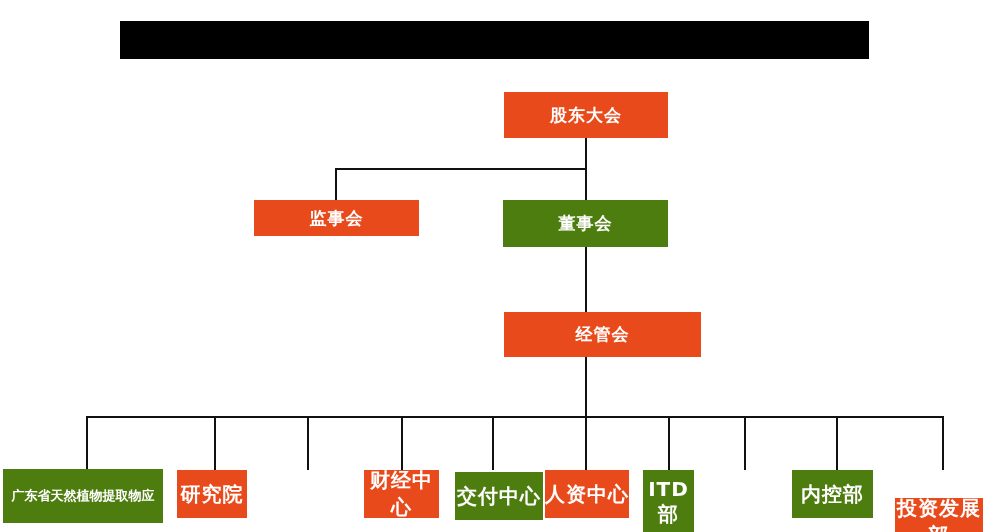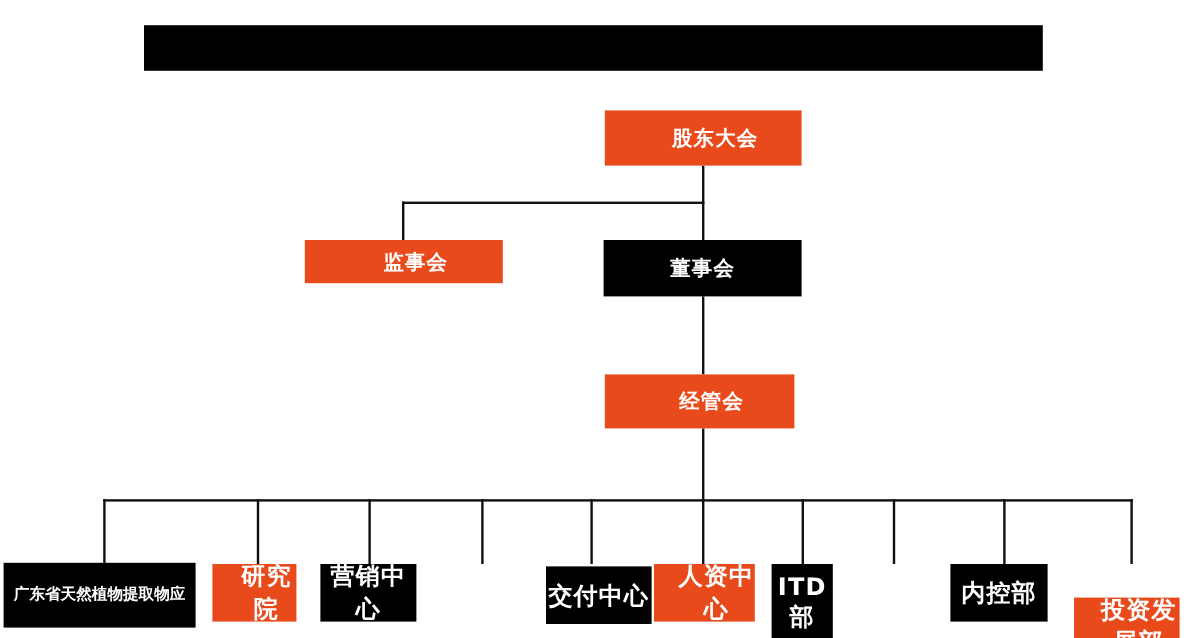--- a/index.html
+++ b/index.html
@@ -22,22 +22,22 @@
     display: flex;
     flex-direction: column;
     align-items: center;
     justify-content: center;
     color: #ffffff;
     font-weight: bold;
     text-align: center;
     box-sizing: border-box;
     letter-spacing: 1px;
   }
-  .primary   { background: #E84A1B; padding-left: 20px; }
-  .secondary { background: #000000; }
+  .primary   { background: #E84A1B; }
+  .secondary { background: #4d7c0f; }
   .fs-main   { font-size: 17px; }
   .fs-sub    { font-size: 20px; }
   .fs-small  { font-size: 13px; line-height: 1.45; letter-spacing: 0; }
   .line {
     position: absolute;
     background: #111111;
   }
 </style>
 </head>
 <body>
@@ -60,26 +60,26 @@
   <div class="line" style="left:668px; top:416px; width:2px; height:54px;"></div>
   <div class="line" style="left:744px; top:416px; width:2px; height:54px;"></div>
   <div class="line" style="left:836px; top:416px; width:2px; height:54px;"></div>
   <div class="line" style="left:942px; top:416px; width:2px; height:54px;"></div>
 
   <div class="org-box primary fs-main" style="left:504px; top:92px; width:164px; height:46px;">股东大会</div>
 
   <div class="org-box primary fs-main" style="left:254px; top:200px; width:165px; height:36px;">监事会</div>
   <div class="org-box secondary fs-main" style="left:503px; top:200px; width:165px; height:47px;">董事会</div>
 
-  <div class="org-box primary fs-main" style="left:504px; top:312px; width:158px; height:45px;">经管会</div>
+  <div class="org-box primary fs-main" style="left:504px; top:312px; width:197px; height:45px;">经管会</div>
 
   <div class="org-box secondary fs-small" style="left:3px; top:469px; width:160px; height:54px;">
     <div>广东省天然植物提取物应</div>
   </div>
   <div class="org-box primary fs-sub" style="left:177px; top:470px; width:70px; height:48px;">研究院</div>
-  <div class="org-box secondary fs-sub" style="left:267px; top:470px; width:80px; height:48px;">营销中心</div>
+  <div class="org-box primary fs-sub" style="left:364px; top:470px; width:75px; height:48px;">财经中心</div>
   <div class="org-box secondary fs-sub" style="left:455px; top:472px; width:88px; height:48px;">交付中心</div>
   <div class="org-box primary fs-sub" style="left:545px; top:470px; width:84px; height:48px;">人资中心</div>
   <div class="org-box secondary fs-sub" style="left:643px; top:470px; width:51px; height:64px;">ITD部</div>
   <div class="org-box secondary fs-sub" style="left:792px; top:470px; width:81px; height:48px;">内控部</div>
   <div class="org-box primary fs-sub" style="left:895px; top:498px; width:88px; height:48px;">投资发展部</div>
 
 </div>
 
 </body></html>

